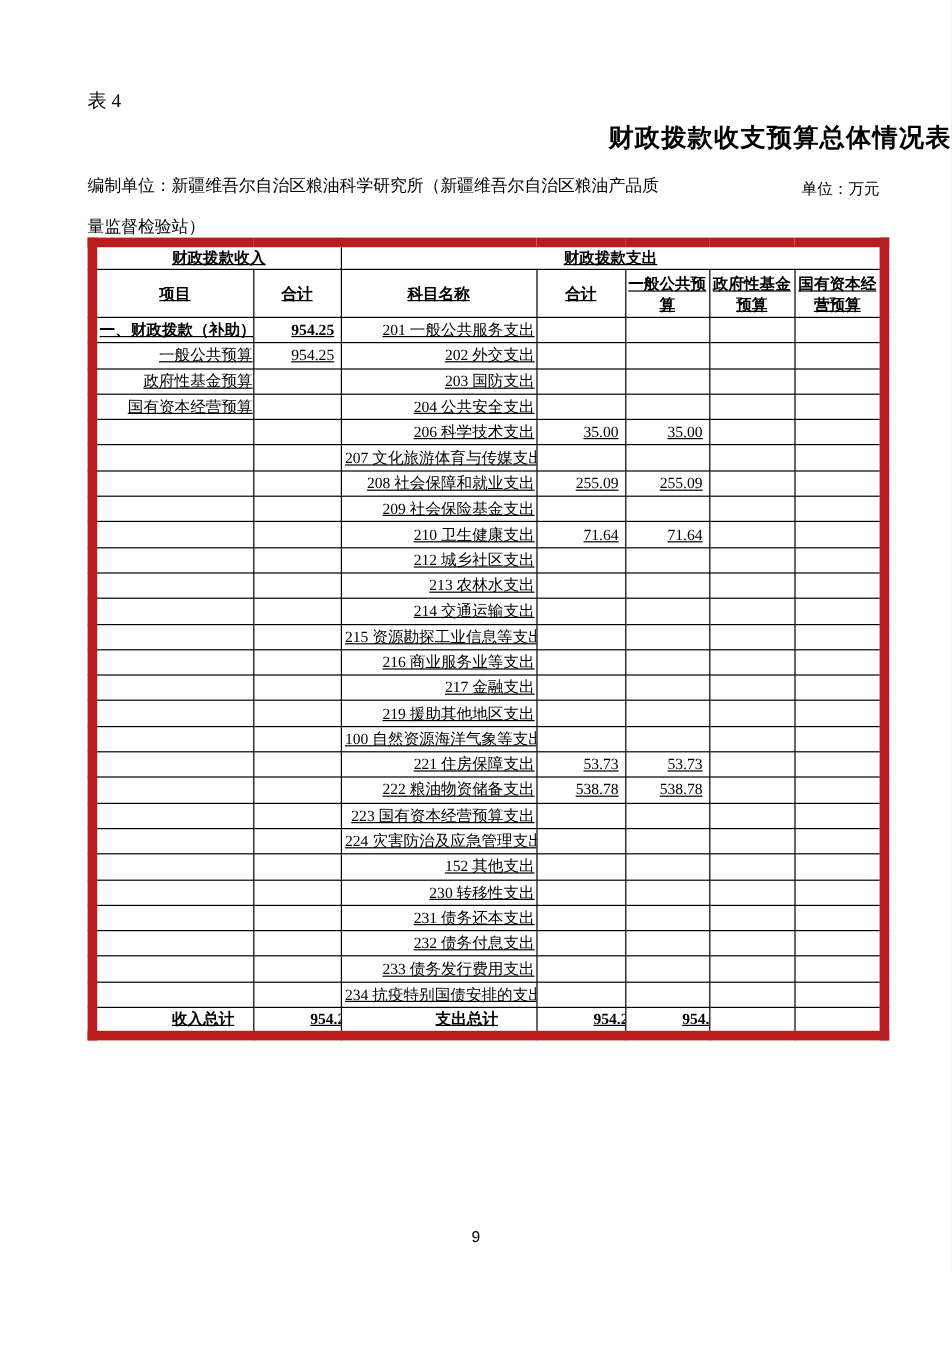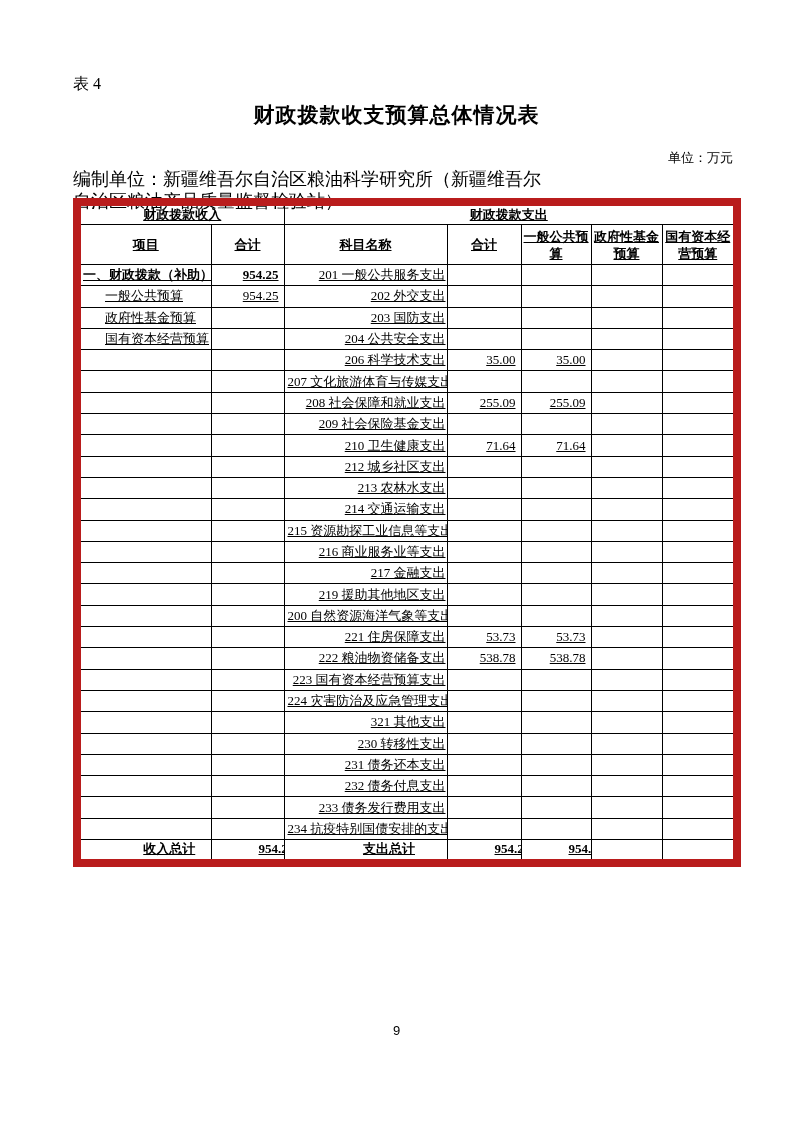--- a/index.html
+++ b/index.html
@@ -17,33 +17,32 @@
     position: absolute;
     left: 73px;
     top: 74px;
     font-size: 16px;
   }
   .doc-title {
     position: absolute;
     left: 0;
     top: 101px;
     width: 793px;
-    text-align: center;
+    text-align: right;
     font-size: 21px;
     font-weight: 700;
     letter-spacing: 1px;
   }
   .prepared-by {
     position: absolute;
     left: 73px;
     top: 139px;
     width: 478px;
-    font-size: 18px;
-    line-height: 22px;
-    margin-top: 29px;
+    font-size: 14px;
+    line-height: 34px;
   }
   .unit-label {
     position: absolute;
     right: 60px;
     top: 149px;
     font-size: 13px;
   }
   table.budget-table {
     position: absolute;
     left: 73px;
@@ -71,21 +70,21 @@
     padding: 0 2px;
     white-space: normal;
     word-break: break-all;
   }
   tr.body-row { height: 21.3px; }
   tr.body-row td {
     line-height: 20px;
     white-space: nowrap;
     vertical-align: middle;
   }
-  td.income { text-align: left; padding-left: 2px; }
+  td.income { text-align: right; padding-left: 2px; }
   td.income.primary { font-weight: 700; }
   td.income.sub { padding-left: 24px; }
   td.expense { text-align: right; padding: 0 1px 0 3px; }
   td.num { text-align: right; padding-right: 5px; }
   td.bold { font-weight: 700; }
   tr.total-row { height: 23px; }
   tr.total-row td {
     font-weight: 700;
     white-space: nowrap;
     vertical-align: middle;
@@ -282,21 +281,21 @@
           <td class="num"></td>
           <td class="expense">219 援助其他地区支出</td>
           <td class="num"></td>
           <td class="num"></td>
           <td class="num"></td>
           <td class="num"></td>
         </tr>
         <tr class="body-row">
           <td class="income"></td>
           <td class="num"></td>
-          <td class="expense">200 自然资源海洋气象等支出</td>
+          <td class="expense">100 自然资源海洋气象等支出</td>
           <td class="num"></td>
           <td class="num"></td>
           <td class="num"></td>
           <td class="num"></td>
         </tr>
         <tr class="body-row">
           <td class="income"></td>
           <td class="num"></td>
           <td class="expense">221 住房保障支出</td>
           <td class="num">53.73</td>
@@ -327,21 +326,21 @@
           <td class="num"></td>
           <td class="expense">224 灾害防治及应急管理支出</td>
           <td class="num"></td>
           <td class="num"></td>
           <td class="num"></td>
           <td class="num"></td>
         </tr>
         <tr class="body-row">
           <td class="income"></td>
           <td class="num"></td>
-          <td class="expense">321 其他支出</td>
+          <td class="expense">152 其他支出</td>
           <td class="num"></td>
           <td class="num"></td>
           <td class="num"></td>
           <td class="num"></td>
         </tr>
         <tr class="body-row">
           <td class="income"></td>
           <td class="num"></td>
           <td class="expense">230 转移性支出</td>
           <td class="num"></td>

